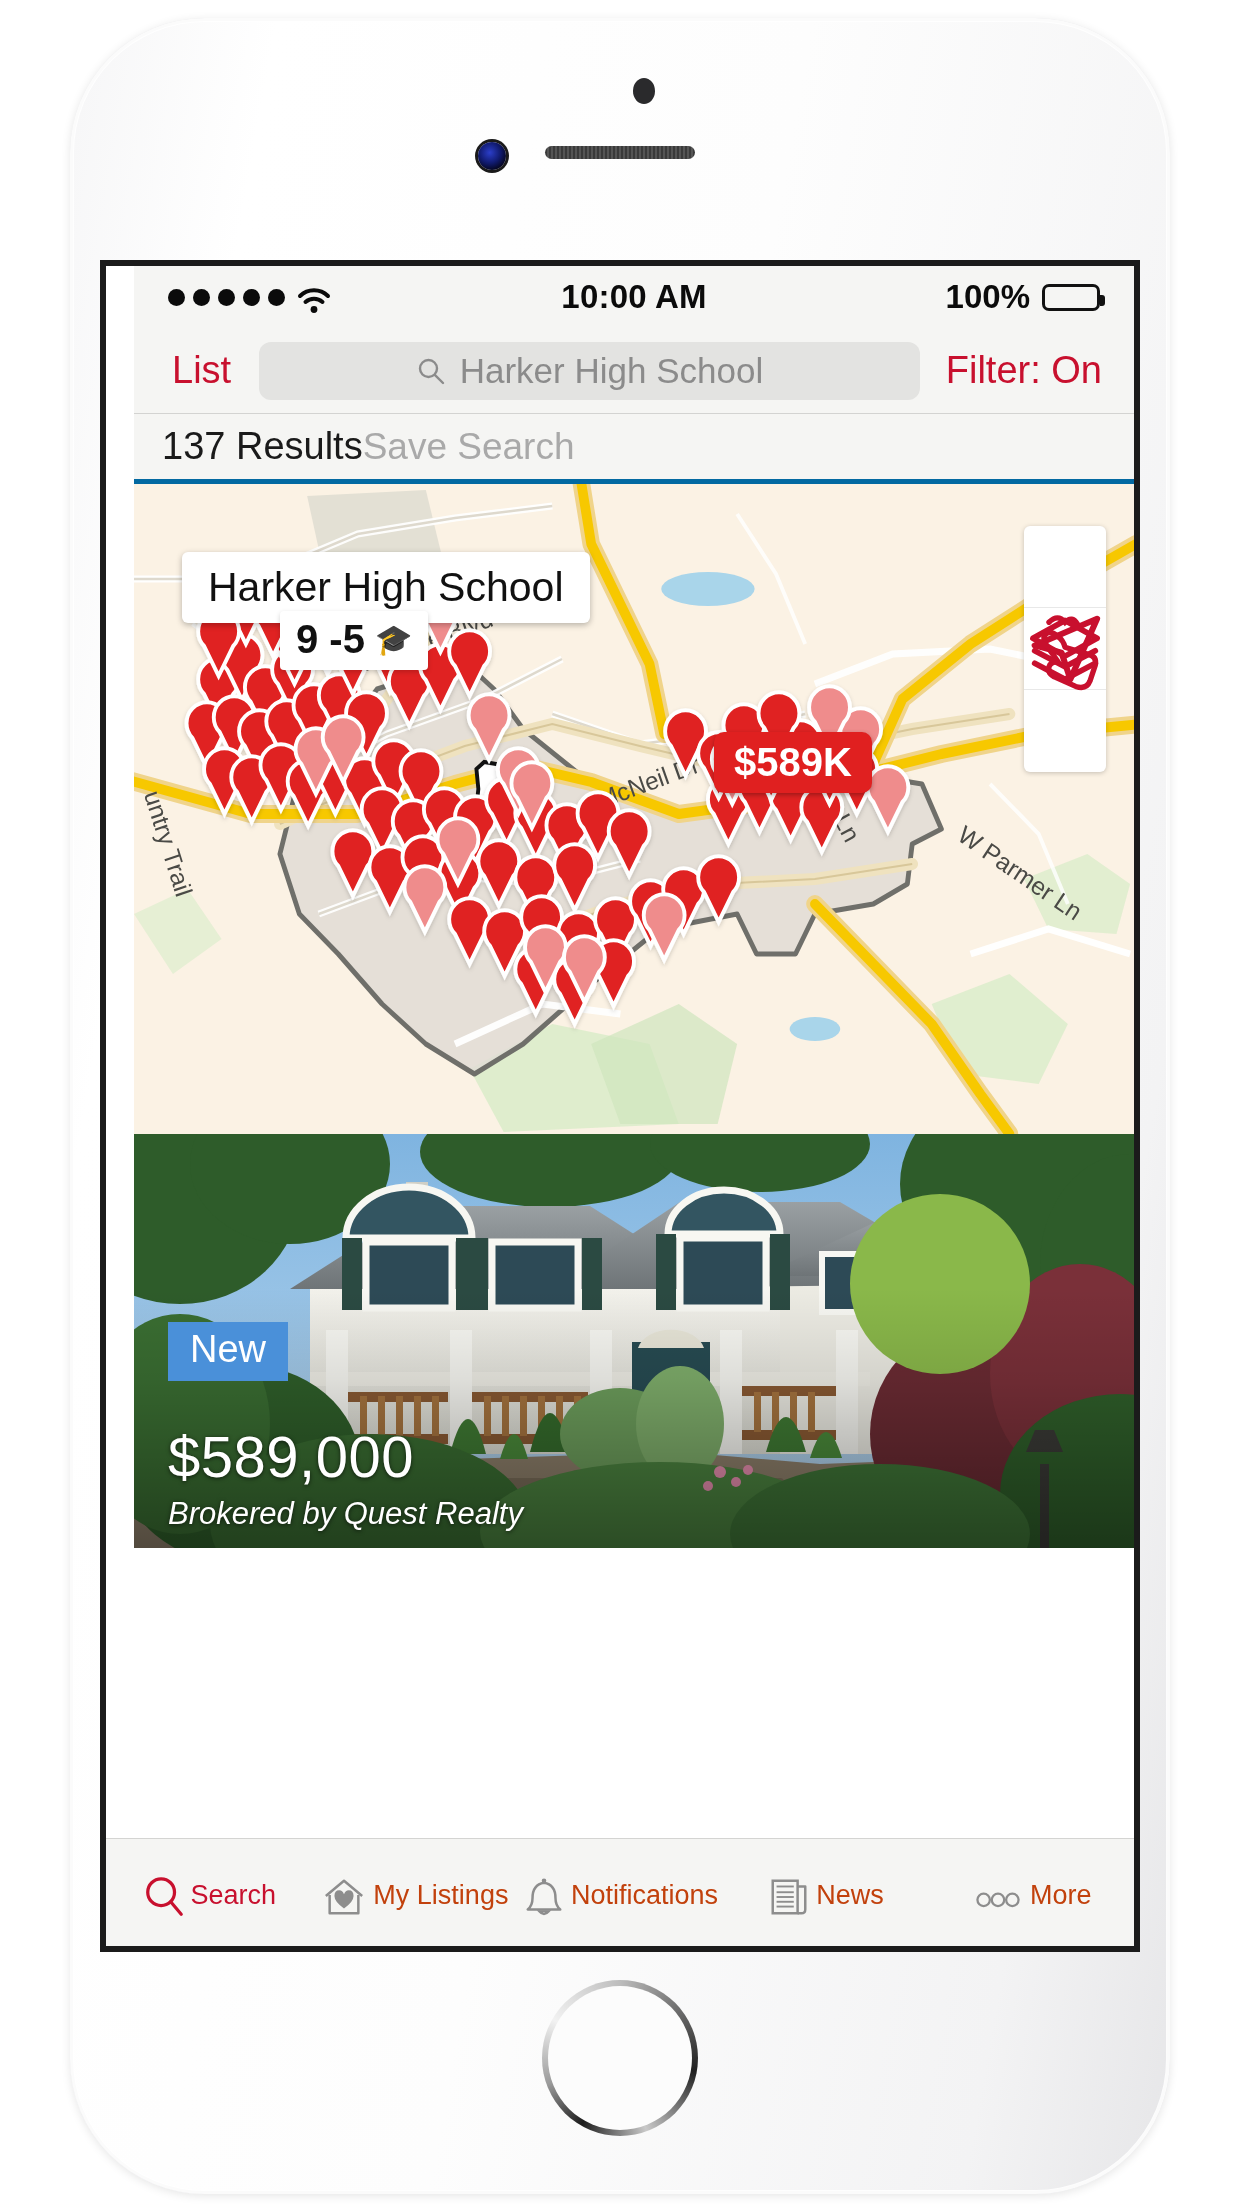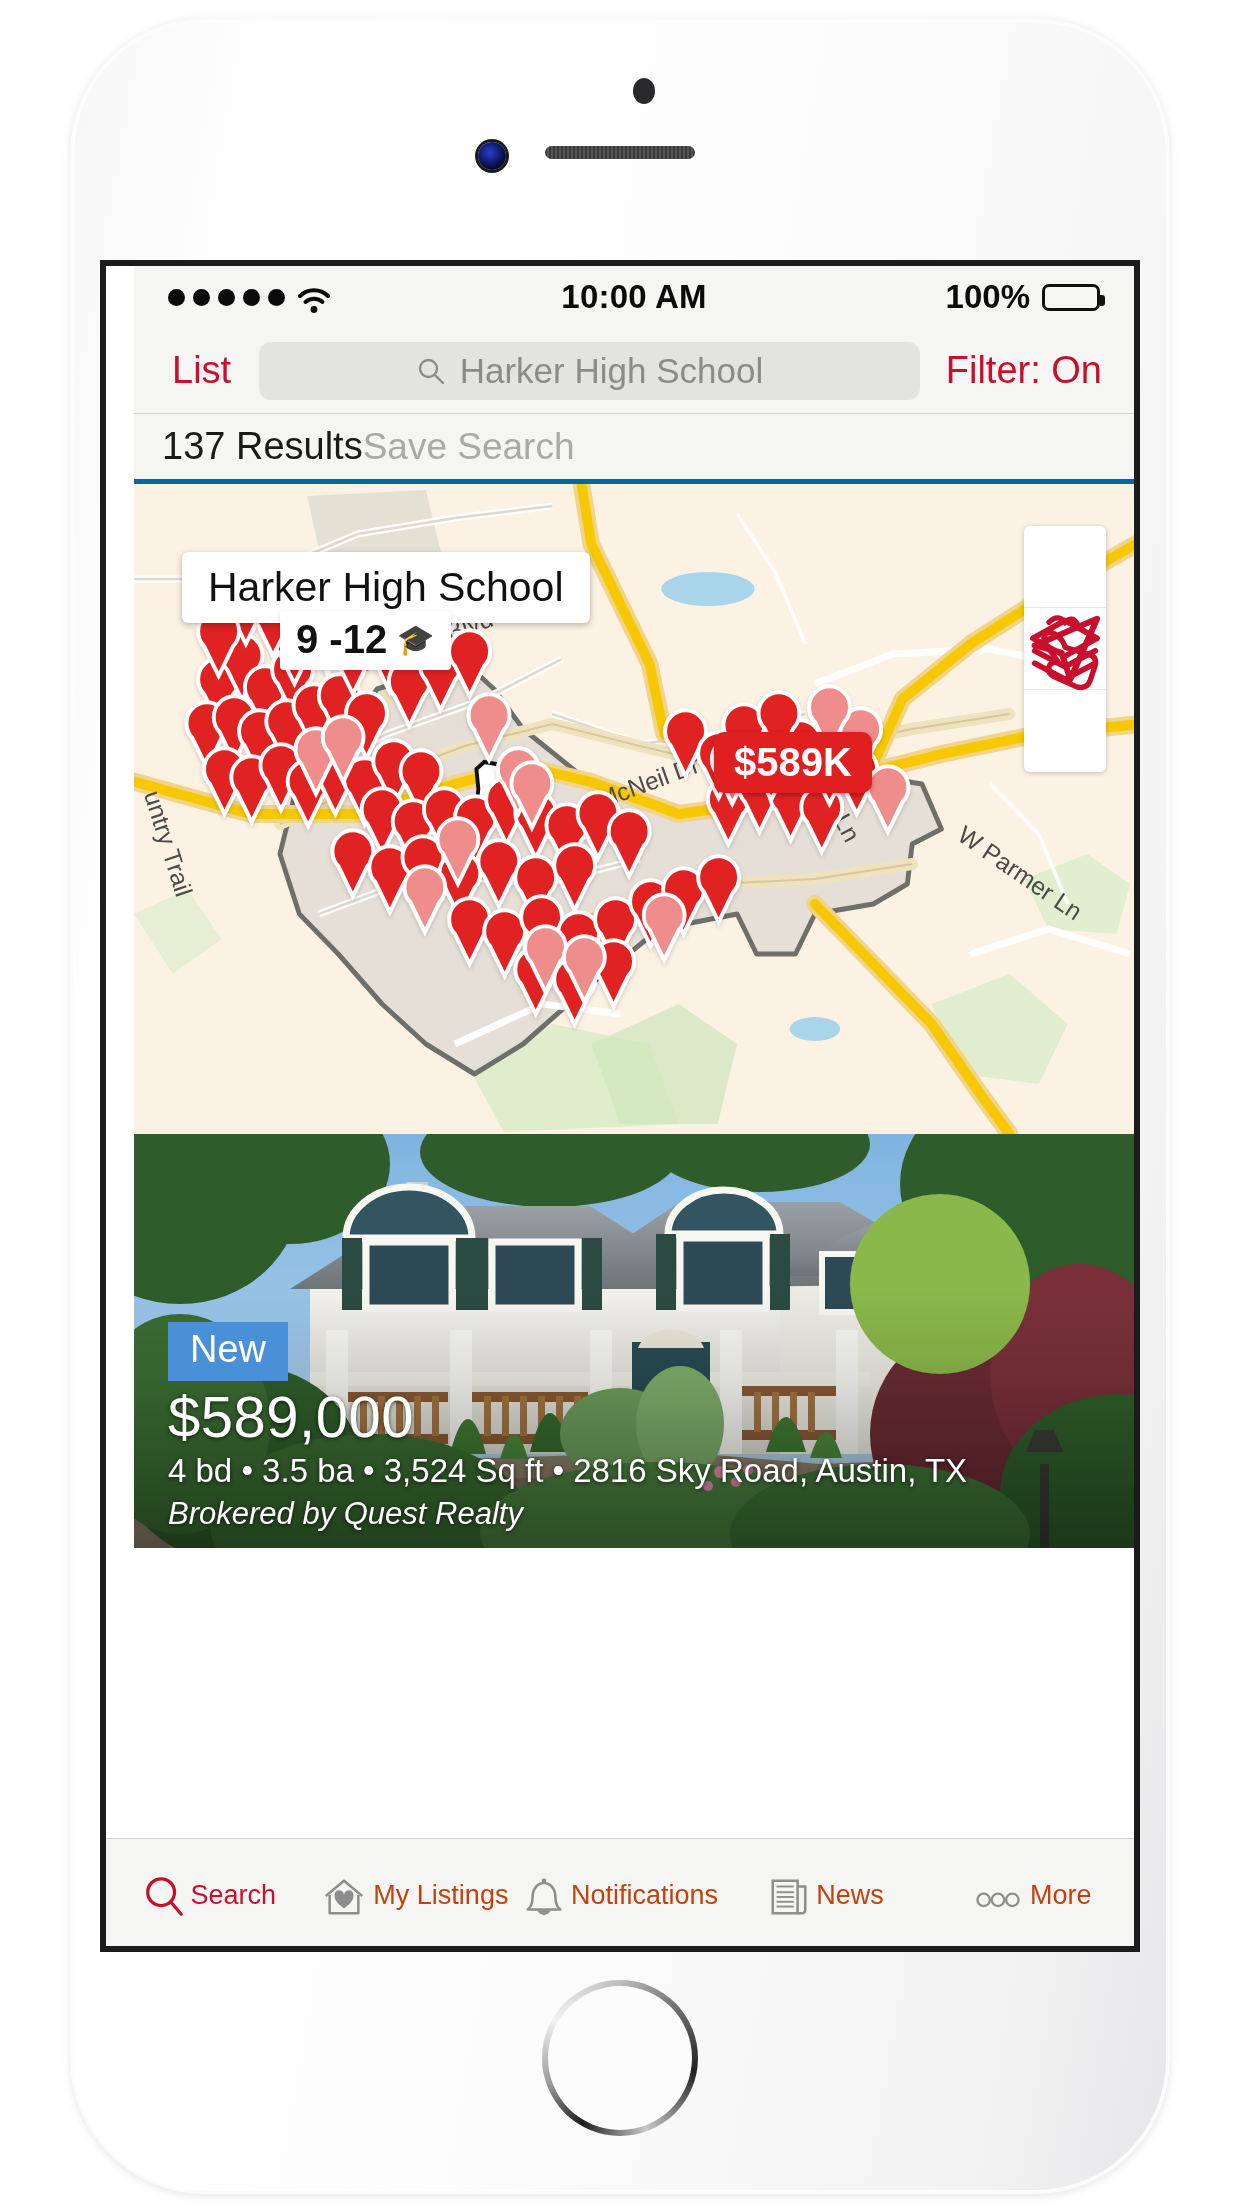--- a/index.html
+++ b/index.html
@@ -440,21 +440,21 @@
                   <path d="M200 268 a21 21 0 1 1 30 0 l-15 30 z"></path>
                   <path d="M394 314 a21 21 0 1 1 30 0 l-15 30 z"></path>
                 </g>
               </g>
             </g>
           </g>
         </svg>
 
         <div class="school-callout">Harker High School</div>
         <div class="school-grade">
-          <span>9 -12</span>
+          <span>9 -5</span>
           <span class="cap-icon">🎓</span>
         </div>
 
         <div class="price-bubble">$589K</div>
 
         <div class="map-controls">
           <div class="mc-btn">
             <span>
               <svg viewBox="0 0 46 46" width="46" height="46">
                 <path d="M41 6 L6 21 L21 25 L26 40 Z" fill="none" stroke="#c8102e" stroke-width="3.4" stroke-linejoin="round"></path>
@@ -618,21 +618,20 @@
             <path d="M906 318 L943 318 L934 296 L915 296 Z"></path>
           </g>
         </svg>
 
         <div class="card-scrim"></div>
 
         <div class="badge-new">New</div>
 
         <div class="card-info">
           <div class="card-price">$589,000</div>
-          <div class="card-specs">4 bd • 3.5 ba • 3,524 Sq ft • 2816 Sky Road, Austin, TX</div>
           <div class="card-broker">Brokered by Quest Realty</div>
         </div>
       </div>
 
       <div class="tabbar">
 
         <div class="tab active">
           <span class="tab-icon">
             <svg viewBox="0 0 46 46" width="44" height="44">
               <circle cx="20" cy="18" r="14" fill="none" stroke="#c8102e" stroke-width="3.4"></circle>

